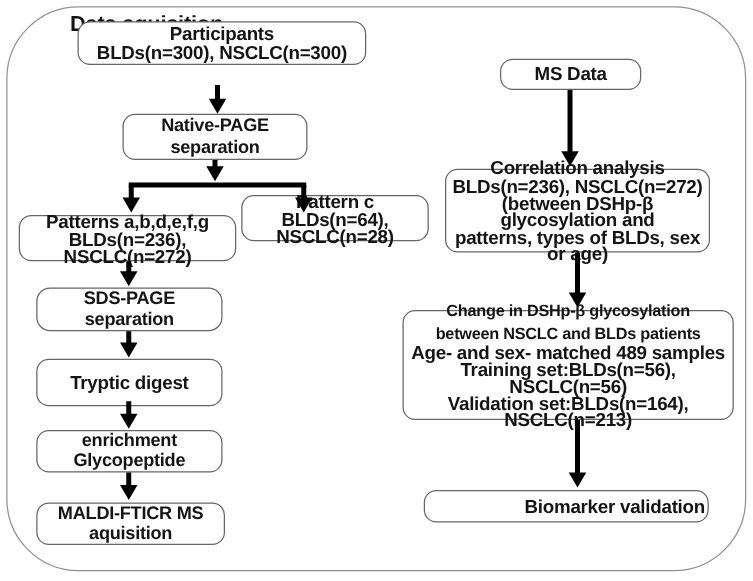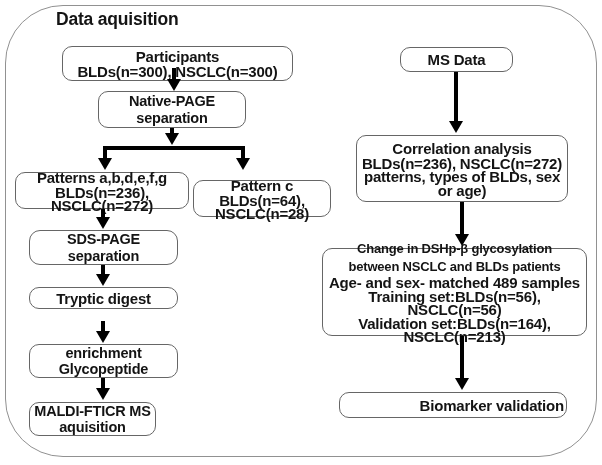--- a/index.html
+++ b/index.html
@@ -41,66 +41,67 @@
 </style>
 </head>
 <body>
 
 <div id="stage">
 
   <div class="frame"></div>
 
   <div class="col-title" style="left:56px;top:9px;width:240px;">Data aquisition</div>
 
-  <div class="node" style="left:62px;top:46px;width:231px;height:35px;">
+  <div class="node" style="left:62px;top:17px;width:231px;height:35px;">
     <div class="t">Participants</div>
     <div class="s">BLDs(n=300), NSCLC(n=300)</div>
   </div>
 
   <div class="node" style="left:98px;top:91px;width:148px;height:37px;">
     <div class="t2">Native-PAGE</div>
     <div class="t2">separation</div>
   </div>
 
   <div class="node" style="left:15px;top:172px;width:174px;height:37px;">
     <div class="t">Patterns a,b,d,e,f,g</div>
     <div class="s">BLDs(n=236), NSCLC(n=272)</div>
   </div>
 
-  <div class="node" style="left:193px;top:180px;width:138px;height:37px;">
+  <div class="node" style="left:193px;top:156px;width:150px;height:37px;">
     <div class="t">Pattern c</div>
     <div class="s">BLDs(n=64), NSCLC(n=28)</div>
   </div>
 
   <div class="node" style="left:29px;top:230px;width:149px;height:35px;border-radius:11px;">
     <div class="t2">SDS-PAGE</div>
     <div class="t2">separation</div>
   </div>
 
-  <div class="node" style="left:29px;top:287px;width:149px;height:22px;">
+  <div class="node" style="left:29px;top:287px;width:149px;height:38px;">
     <div class="t">Tryptic digest</div>
   </div>
 
   <div class="node" style="left:29px;top:344px;width:149px;height:34px;">
     <div class="t2">enrichment</div>
     <div class="t2">Glycopeptide</div>
   </div>
 
-  <div class="node" style="left:29px;top:402px;width:127px;height:34px;">
+  <div class="node" style="left:29px;top:402px;width:151px;height:34px;">
     <div class="t2">MALDI-FTICR MS</div>
     <div class="t2">aquisition</div>
   </div>
 
   <div class="node" style="left:400px;top:47px;width:113px;height:25px;">
     <div class="t">MS Data</div>
   </div>
 
   <div class="node" style="left:356px;top:135px;width:212px;height:67px;align-items:center;">
     <div class="t">Correlation analysis</div>
     <div class="s">BLDs(n=236), NSCLC(n=272)</div>
+    <div class="s">(between DSHp-β glycosylation and</div>
     <div class="s">patterns, types of BLDs, sex or age)</div>
   </div>
 
   <div class="node" style="left:322px;top:248px;width:265px;height:88px;">
     <div class="tt">Change in DSHp-β glycosylation</div>
     <div class="tt">between NSCLC and BLDs patients</div>
     <div class="s">Age- and sex- matched 489 samples</div>
     <div class="s">Training set:BLDs(n=56), NSCLC(n=56)</div>
     <div class="s">Validation set:BLDs(n=164), NSCLC(n=213)</div>
   </div>

